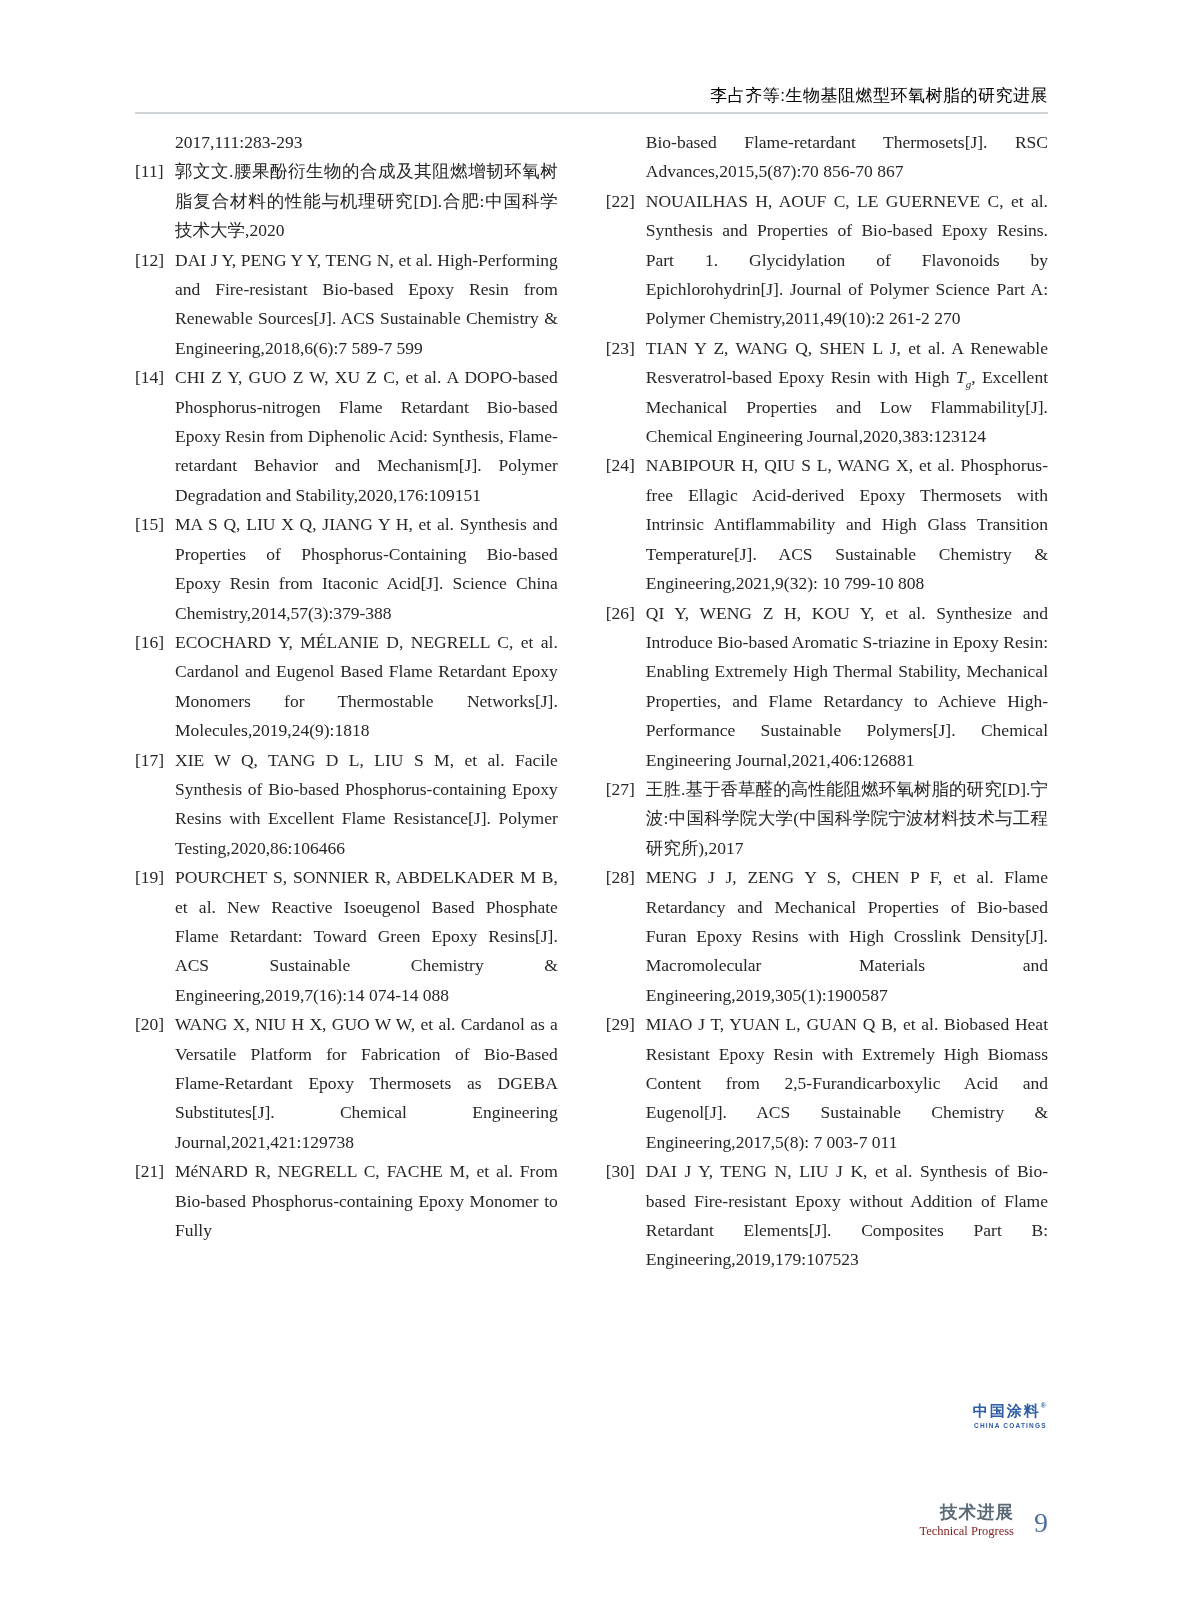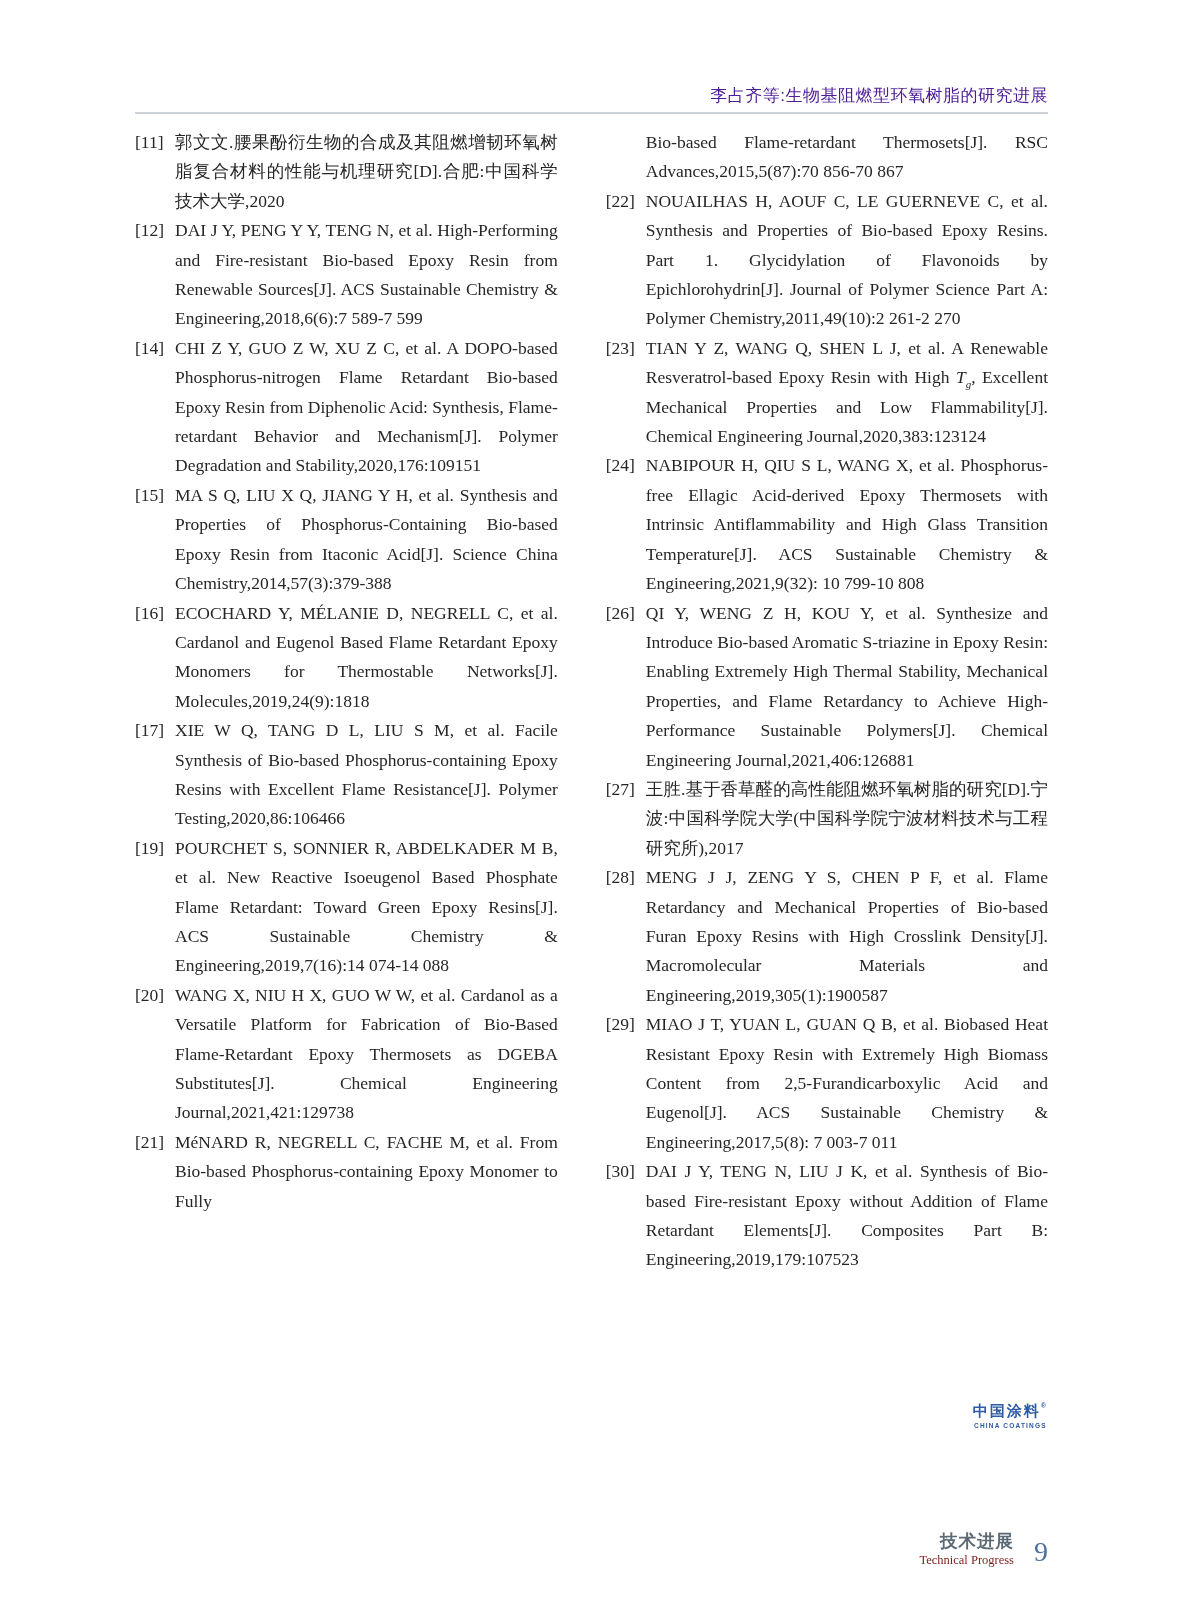--- a/index.html
+++ b/index.html
@@ -6,21 +6,21 @@
   html,body { background:#ffffff; }
   .page {
     position:relative; width:1187px; height:1600px; background:#ffffff;
     font-family:"Liberation Serif","DejaVu Serif",serif; color:#262626;
     overflow:hidden; margin:0 auto;
   }
   .running-head {
     position:absolute; top:84px; left:135px; width:913px;
     text-align:right;
     font-family:"Liberation Sans","DejaVu Sans",sans-serif;
-    font-size:17px; color:#4c1d95; letter-spacing:0.5px;
+    font-size:17px; color:#000000; letter-spacing:0.5px;
   }
   .head-rule {
     position:absolute; top:112px; left:135px; width:913px; height:2px;
     background:#ced3d7;
   }
   .columns {
     position:absolute; top:128px; left:135px; width:913px;
     display:flex; justify-content:space-between;
   }
   .col-left  { width:435px; }
@@ -38,21 +38,21 @@
     font-weight:bold; font-size:15px; letter-spacing:2px; white-space:nowrap;
   }
   .logo-cn sup { font-size:7px; vertical-align:top; }
   .logo-en {
     font-family:"Liberation Sans","DejaVu Sans",sans-serif;
     font-weight:bold; font-size:6.5px; letter-spacing:1.2px; margin-top:1px;
     color:#2e5ca6; white-space:nowrap;
   }
   .footer {
     position:absolute; top:1497px; right:139px;
-    display:flex; align-items:flex-start;margin-top:29px;
+    display:flex; align-items:flex-start;
   }
   .footer-labels { text-align:right; padding-right:8px; padding-top:4px; }
   .footer-cn {
     font-family:"Liberation Sans","DejaVu Sans",sans-serif;
     font-weight:bold; font-size:17.5px; color:#5c6a76; letter-spacing:1px;
     line-height:22px;
   }
   .footer-en {
     font-family:"Liberation Serif","DejaVu Serif",serif;
     font-size:12.5px; color:#7f1d1d; line-height:16px; white-space:nowrap;
@@ -67,20 +67,24 @@
 <body>
 
 <div class="page">
 
   <div class="running-head">李占齐等:生物基阻燃型环氧树脂的研究进展</div>
   <div class="head-rule"></div>
 
   <div class="columns">
 
     <div class="col-left">
+      <div class="ref">
+          <span class="ref-label"></span>
+          <div class="ref-text">2017,111:283-293</div>
+        </div>
       <div class="ref">
           <span class="ref-label">[11]</span>
           <div class="ref-text">郭文文.腰果酚衍生物的合成及其阻燃增韧环氧树脂复合材料的性能与机理研究[D].合肥:中国科学技术大学,2020</div>
         </div>
       <div class="ref">
           <span class="ref-label">[12]</span>
           <div class="ref-text">DAI J Y, PENG Y Y, TENG N, et al. High-Performing and Fire-resistant Bio-based Epoxy Resin from Renewable Sources[J]. ACS Sustainable Chemistry &amp; Engineering,2018,6(6):7 589-7 599</div>
         </div>
       <div class="ref">
           <span class="ref-label">[14]</span>

